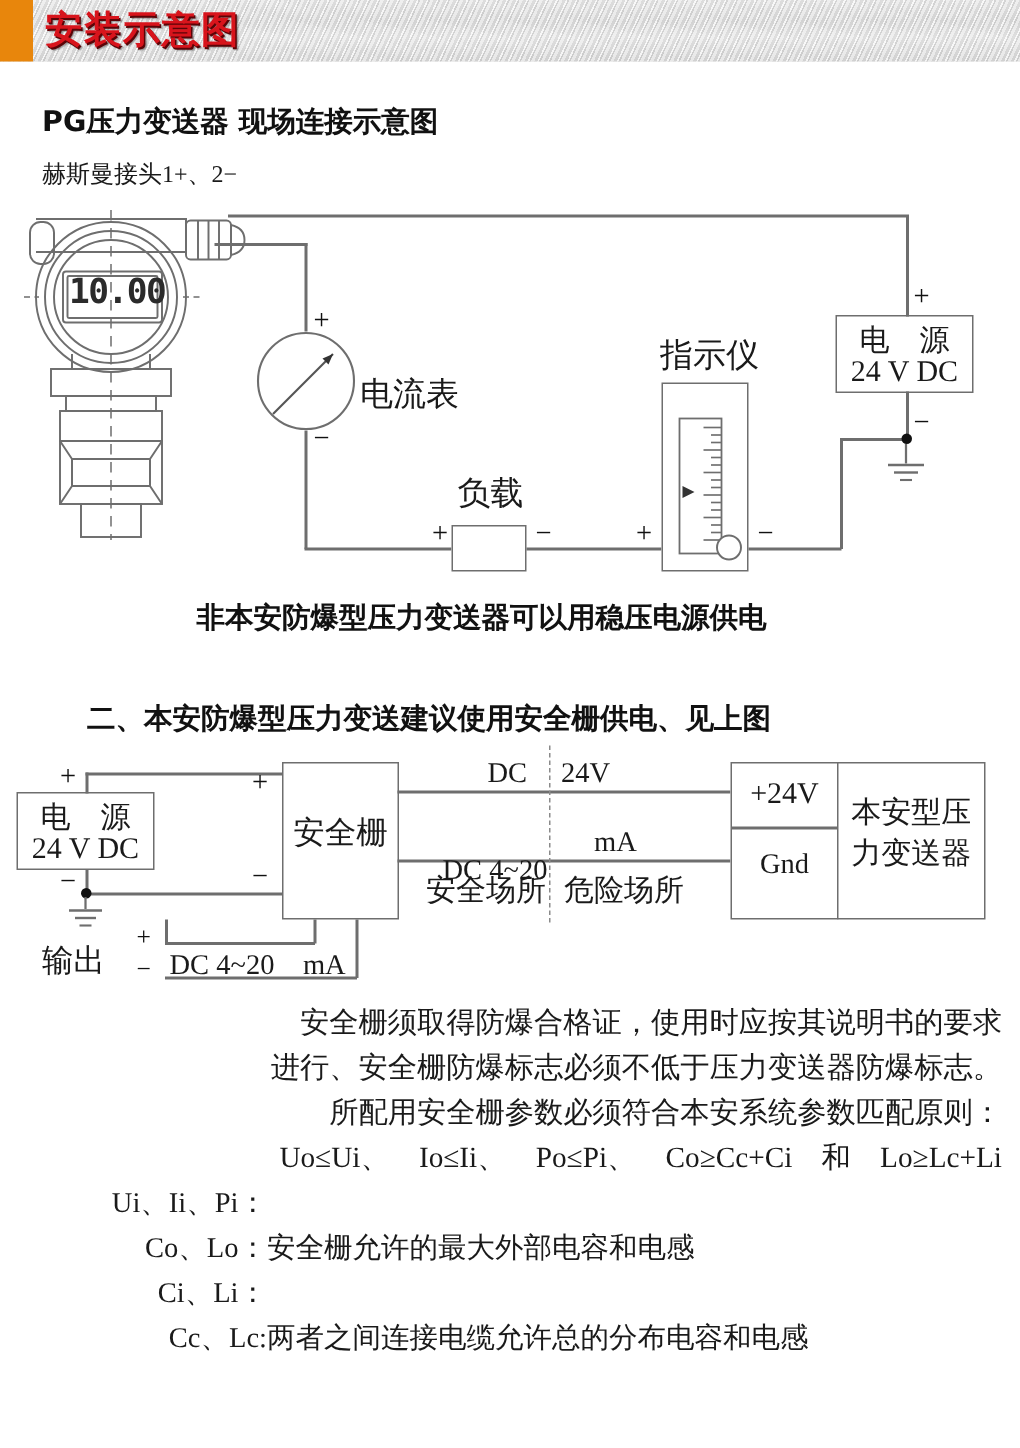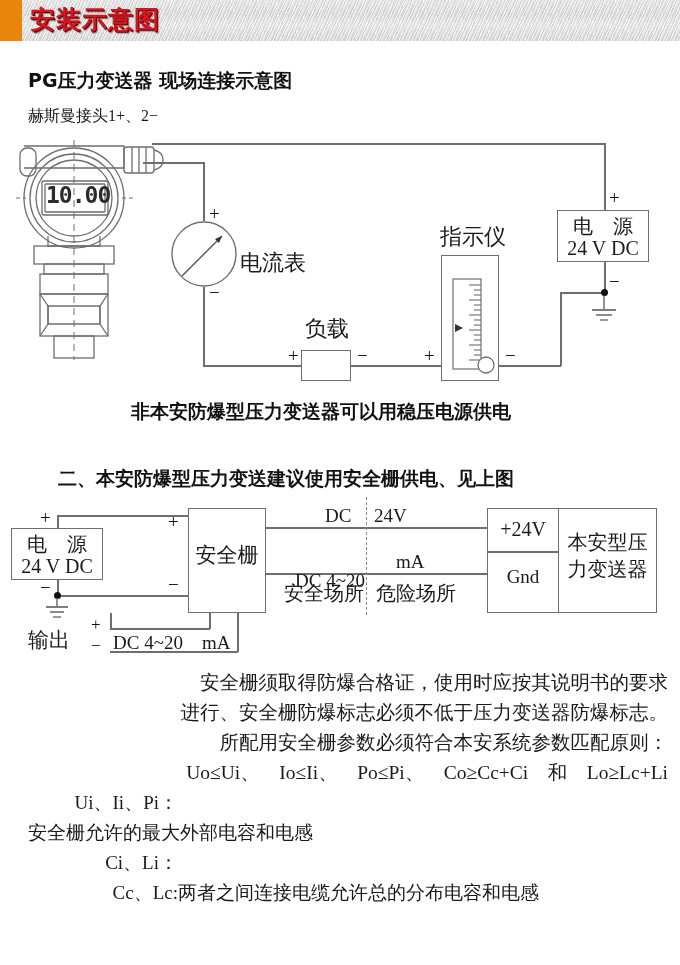--- a/index.html
+++ b/index.html
@@ -322,20 +322,21 @@
 <div id="notes">
   <div class="note-line">安全栅须取得防爆合格证，使用时应按其说明书的要求</div>
   <div class="note-line">进行、安全栅防爆标志必须不低于压力变送器防爆标志。</div>
   <div class="note-line">所配用安全栅参数必须符合本安系统参数匹配原则：</div>
   <div class="note-line">Uo≤Ui、　Io≤Ii、　Po≤Pi、　Co≥Cc+Ci　和　Lo≥Lc+Li</div>
 
   <div class="def-line">
     <span class="def-term">Ui、Ii、Pi：</span>
   </div>
   <div class="def-line">
+    <span class="def-term">Co、Lo：</span>
     <span>安全栅允许的最大外部电容和电感</span>
   </div>
   <div class="def-line">
     <span class="def-term">Ci、Li：</span>
   </div>
   <div class="def-line">
     <span class="def-term">Cc、Lc:</span>
     <span>两者之间连接电缆允许总的分布电容和电感</span>
   </div>
 </div>

